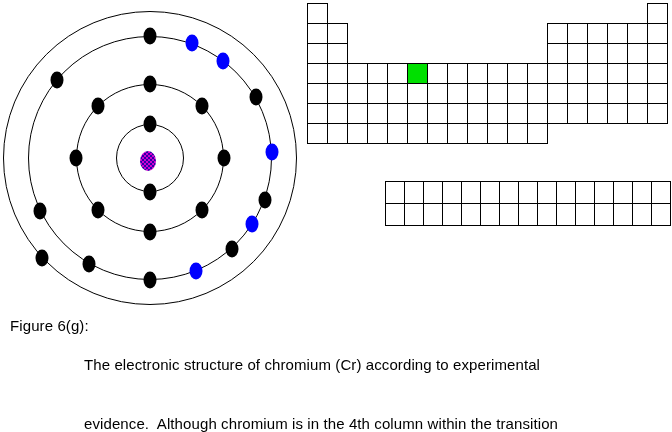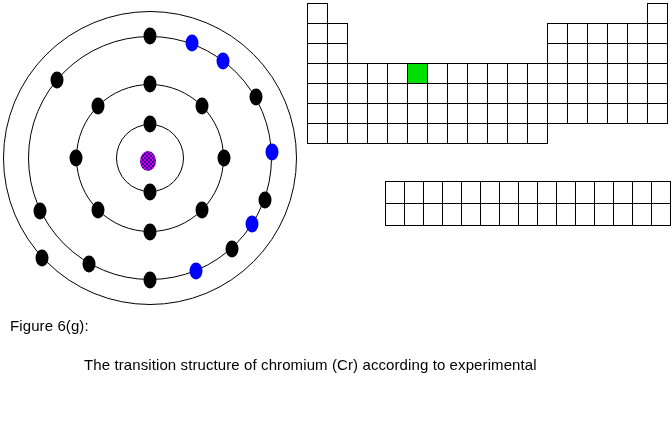--- a/index.html
+++ b/index.html
@@ -189,19 +189,20 @@
       <div class="ptcell" style="left: 575px; top: 203px; width: 20px; height: 23px;"></div>
       <div class="ptcell" style="left: 594px; top: 203px; width: 20px; height: 23px;"></div>
       <div class="ptcell" style="left: 613px; top: 203px; width: 20px; height: 23px;"></div>
       <div class="ptcell" style="left: 632px; top: 203px; width: 20px; height: 23px;"></div>
       <div class="ptcell" style="left: 651px; top: 203px; width: 20px; height: 23px;"></div>
     </div>
 
   <div class="caption">
     <span class="cap-label">Figure 6(g):</span>
     <div class="cap-lines">
-      <div>The transition structure of chromium (Cr) according to experimental</div>
+      <div>The electronic structure of chromium (Cr) according to experimental</div>
+      <div>evidence.  Although chromium is in the 4th column within the transition</div>
       
       
     </div>
   </div>
 
 </div>
 
 </body></html>

